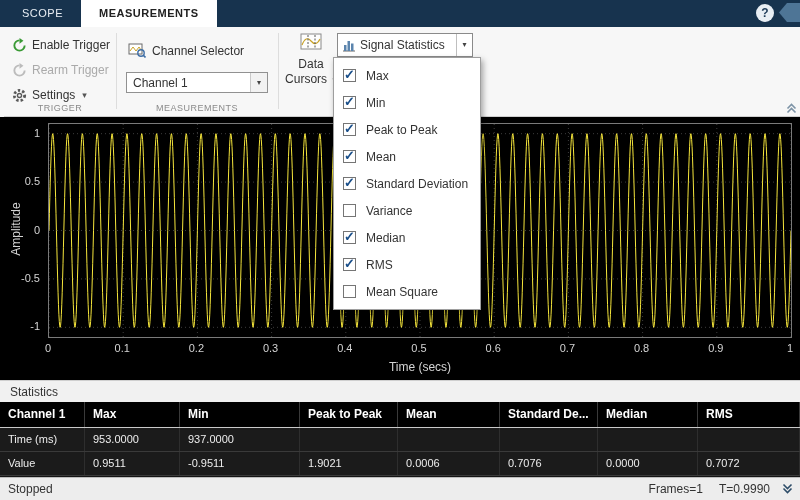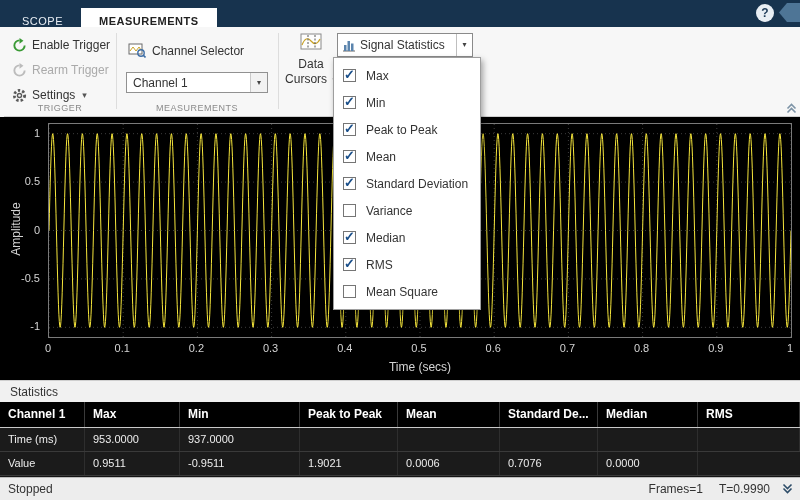--- a/index.html
+++ b/index.html
@@ -1,21 +1,21 @@
 <!DOCTYPE html>
 <html><head>
 <meta charset="utf-8">
 <style>
   * { margin:0; padding:0; box-sizing:border-box; }
   body { font-family:"Liberation Sans", sans-serif; background:#888; }
   .app { position:relative; width:800px; height:500px; overflow:hidden; background:#f7f7f7; font-family:"Liberation Sans", sans-serif; }
 
   
   .tabbar { position:absolute; top:0; left:0; width:800px; height:27px; background:#17334e; display:flex; align-items:stretch; }
-  .tab { padding:0 18px; line-height:27px; font-size:11px; letter-spacing:.5px; color:#e8eef4; cursor:default;margin-top:8px; }
+  .tab { padding:0 18px; line-height:27px; font-size:11px; letter-spacing:.5px; color:#e8eef4; cursor:default; }
   .tab.active { background:#ffffff; color:#222; font-weight:bold; }
   .tab.inactive { margin-left:4px; }
   .help-btn { position:absolute; right:26px; top:4px; width:18px; height:18px; border-radius:50%; background:#e8eef4; color:#1c3a57; font-weight:bold; font-size:12px; text-align:center; line-height:18px; }
   .corner-arrow { position:absolute; right:0; top:3px; width:21px; height:19px; background:#4e7596; clip-path:polygon(0% 50%, 38% 0%, 100% 0%, 100% 100%, 38% 100%); }
 
   
   .ribbon { position:absolute; top:27px; left:4px; width:800px; height:90px; background:#f7f7f7; border-bottom:1px solid #cfcfcf; }
   .rbtn { position:absolute; left:8px; display:flex; align-items:center; gap:5px; font-size:12px; color:#333; height:18px; white-space:nowrap; }
   .rbtn.disabled { color:#aaaaaa; }
   .caret { font-size:9px; color:#555; margin-left:2px; }
@@ -264,20 +264,21 @@
           <div class="td"></div>
         </div>
         <div class="tr" style="grid-template-columns: 85px 95px 120px 98px 102px 98px 100px 102px;">
           <div class="td">Value</div>
           <div class="td">0.9511</div>
           <div class="td">-0.9511</div>
           <div class="td">1.9021</div>
           <div class="td">0.0006</div>
           <div class="td">0.7076</div>
           <div class="td">0.0000</div>
+          <div class="td">0.7072</div>
         </div>
       </div>
   </div>
 
   <div class="statusbar">
     <span class="status-left">Stopped</span>
     <span class="status-right">
       <span>Frames=1</span>
       <span>T=0.9990</span>
     </span>

